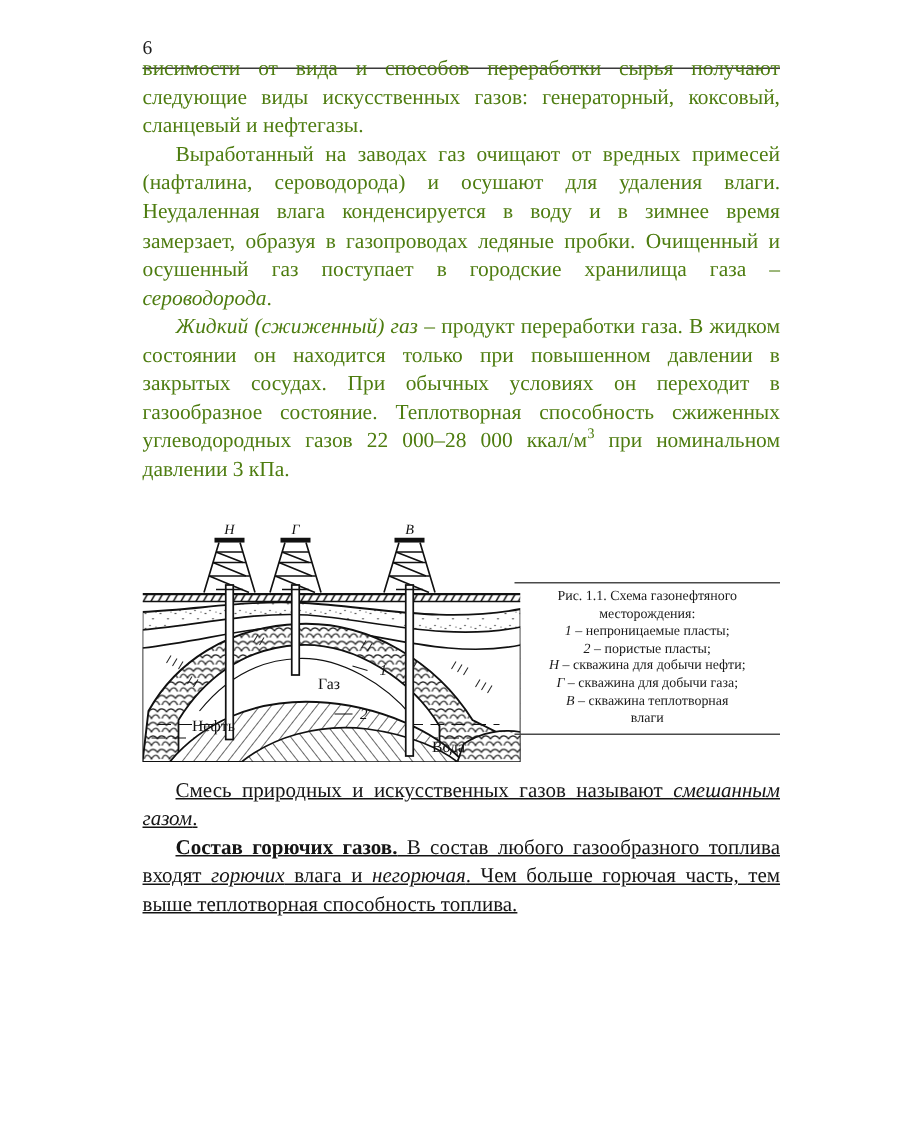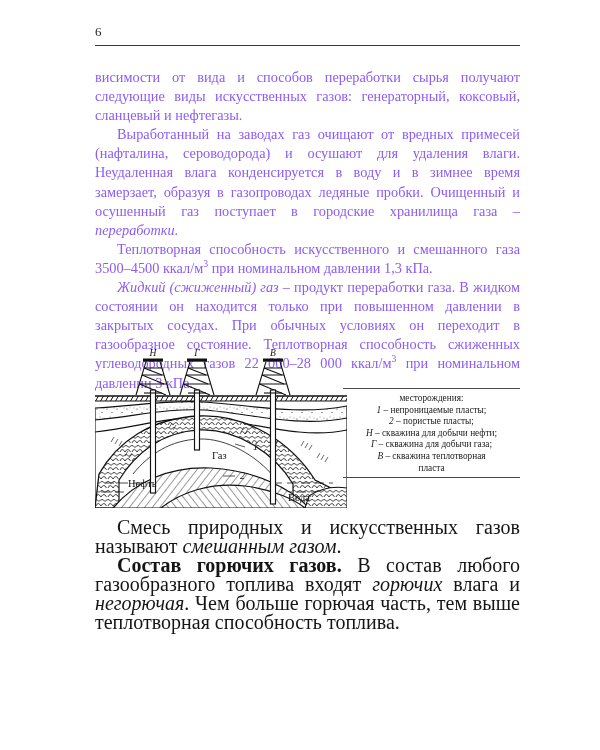--- a/index.html
+++ b/index.html
@@ -47,27 +47,27 @@
     top: 45px;
     width: 425px;
     height: 1px;
     background: #3a3a3a;
   }
 
   
   .col {
     position: absolute;
     left: 95px;
-    top: 68px;
+    top: 37px;
     width: 425px;
     font-size: 14.3px;
     line-height: 19.1px;
     text-align: justify;
     text-justify: inter-word;
-    color: #8b5cf6;
+    color: #4d7c0f;
   }
   .col p {
     margin: 0;
     text-indent: 22px;
   }
   .col p.noind { text-indent: 0; }
   .col i  { font-style: italic; }
   sup { font-size: .68em; vertical-align: super; line-height: 0; }
 
   
@@ -109,43 +109,43 @@
   .caption .cap-rule-bot { margin-top: 3px; }
   .caption .cap-line { display: block; }
   .caption i { font-style: italic; }
 
   
   .col2 {
     position: absolute;
     left: 95px;
     top: 518px;
     width: 425px;
-    font-size: 20px;
+    font-size: 14px;
     line-height: 19.1px;
     text-align: justify;
     color: #151515;
+    text-decoration: underline;
   }
   .col2 p { margin: 0; text-indent: 22px; }
   .col2 i { font-style: italic; }
   .col2 b { font-weight: bold; }
 </style>
 </head>
 <body>
 
 <div class="page">
 
   <div class="runhead">
     <span class="folio">6</span>
   </div>
   <div class="runhead-rule"></div>
 
   <div class="col">
     <p class="noind"><span>висимости от вида и способов переработки сырья получают следующие виды искусственных газов: генераторный, коксовый, сланцевый и нефтегазы.</span></p>
-    <p><span>Выработанный на заводах газ очищают от вредных примесей (нафталина, сероводорода) и осушают для удаления влаги. Неудаленная влага конденсируется в воду и в зимнее время замерзает, образуя в газопроводах ледяные пробки. Очищенный и осушенный газ поступает в городские хранилища газа – </span><i>переработки</i><span>.</span></p>
-    <p><span>Теплотворная способность искусственного и смешанного газа 3500–4500 ккал/м</span><sup>3</sup><span> при номинальном давлении 1,3 кПа.</span></p>
+    <p><span>Выработанный на заводах газ очищают от вредных примесей (нафталина, сероводорода) и осушают для удаления влаги. Неудаленная влага конденсируется в воду и в зимнее время замерзает, образуя в газопроводах ледяные пробки. Очищенный и осушенный газ поступает в городские хранилища газа – </span><i>сероводорода</i><span>.</span></p>
     <p><i>Жидкий (сжиженный) газ</i><span> – продукт переработки газа. В жидком состоянии он находится только при повышенном давлении в закрытых сосудах. При обычных условиях он переходит в газообразное состояние. Теплотворная способность сжиженных углеводородных газов 22 000–28 000 ккал/м</span><sup>3</sup><span> при номинальном давлении 3 кПа.</span></p>
   </div>
 
   <div class="figblock">
 
     <div class="figure">
       <svg width="252" height="162" viewBox="0 0 252 162" xmlns="http://www.w3.org/2000/svg">
         <defs>
 
           <pattern id="pebble" width="12" height="9" patternUnits="userSpaceOnUse">
@@ -273,27 +273,28 @@
 
         <g stroke="#111" stroke-width=".7">
           <line x1="150" y1="101" x2="140" y2="98"></line>
           <line x1="140" y1="130" x2="128" y2="130"></line>
         </g>
       </svg>
     </div>
 
     <div class="caption">
       <div class="cap-rule-top"></div>
+      <span class="cap-line">Рис. 1.1. Схема газонефтяного</span>
       <span class="cap-line">месторождения:</span>
       <span class="cap-line"><i>1</i><span> – непроницаемые пласты;</span></span>
       <span class="cap-line"><i>2</i><span> – пористые пласты;</span></span>
       <span class="cap-line"><i>Н</i><span> – скважина для добычи нефти;</span></span>
       <span class="cap-line"><i>Г</i><span> – скважина для добычи газа;</span></span>
       <span class="cap-line"><i>В</i><span> – скважина теплотворная</span></span>
-      <span class="cap-line">пласта</span>
+      <span class="cap-line">влаги</span>
       <div class="cap-rule-bot"></div>
     </div>
   </div>
 
   <div class="col2">
     <p><span>Смесь природных и искусственных газов называют </span><i>смешанным газом</i><span>.</span></p>
     <p><b>Состав горючих газов.</b><span> В состав любого газообразного топлива входят </span><i>горючих</i><span> влага и </span><i>негорючая</i><span>. Чем больше горючая часть, тем выше теплотворная способность топлива.</span></p>
   </div>
 
 </div>

